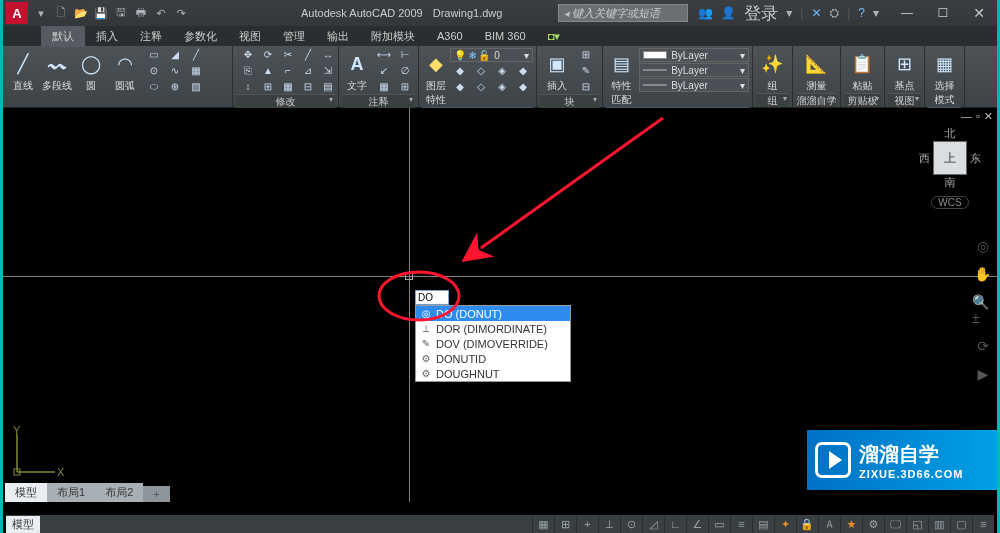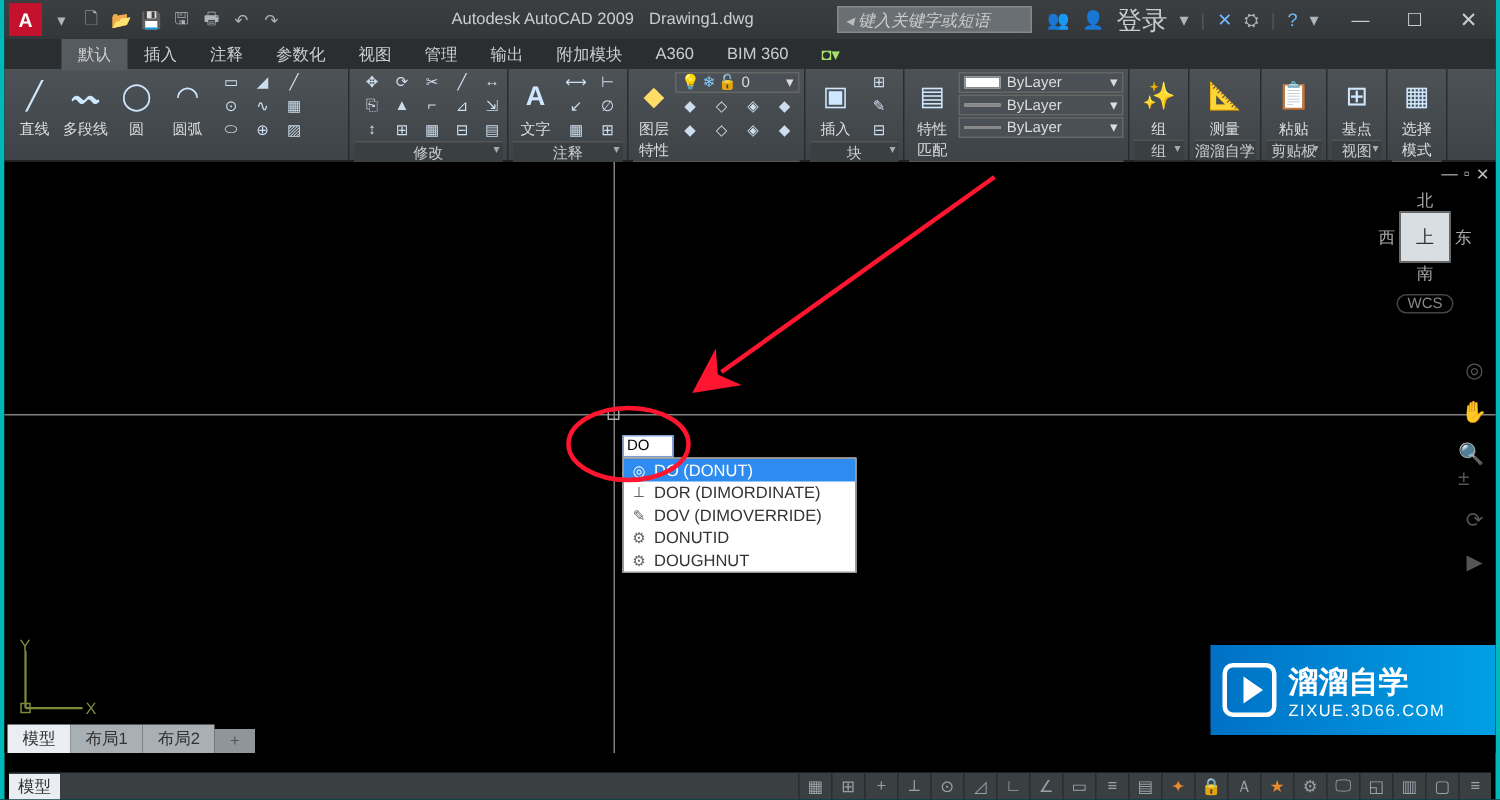--- a/index.html
+++ b/index.html
@@ -60,21 +60,21 @@
   .bottom-tabs { position:absolute; left:2px; bottom:0; height:18px; display:flex; align-items:flex-end; }
   .btab { font-size:11px; padding:2px 10px; color:#333; cursor:pointer; }
   .btab.active { background:#eaeef2; }
   .btab.inactive { background:#a8afb5; }
   .btab.plus { background:#8e959b; color:#555; }
   .watermark { position:absolute; right:0; bottom:12px; width:190px; height:60px; background:linear-gradient(90deg,#0071c5,#00a0e4); display:flex; align-items:center; gap:8px; padding-left:8px; }
   .wm-play { width:36px; height:36px; border:3px solid #fff; border-radius:7px; display:flex; align-items:center; justify-content:center; }
   .wm-play:before { content:""; border-left:13px solid #fff; border-top:9px solid transparent; border-bottom:9px solid transparent; margin-left:4px; }
   .wm-text { color:#fff; display:flex; flex-direction:column; }
   .wm-text .t1 { font-size:20px; font-weight:bold; }
-  .wm-text .t2 { font-size:11px; letter-spacing:1px; }
+  .wm-text .t2 { font-size:11px; letter-spacing:1px;font-weight:bold; }
   .statusbar { position:absolute; left:3px; right:3px; bottom:0; height:18px; background:#3a3f42; display:flex; align-items:center; font-size:11px; color:#ccc; }
   .statusbar .left-lbl { background:#eaeef2; color:#333; padding:1px 6px; margin-right:auto; }
   .st-icon { width:22px; height:18px; display:flex; align-items:center; justify-content:center; color:#9aa1a7; cursor:pointer; border-left:1px solid #2a2d2f; }
   .st-icon.orange { color:#e88b2e; }
 </style>
 </head>
 <body>
 
 <div class="window">
 

